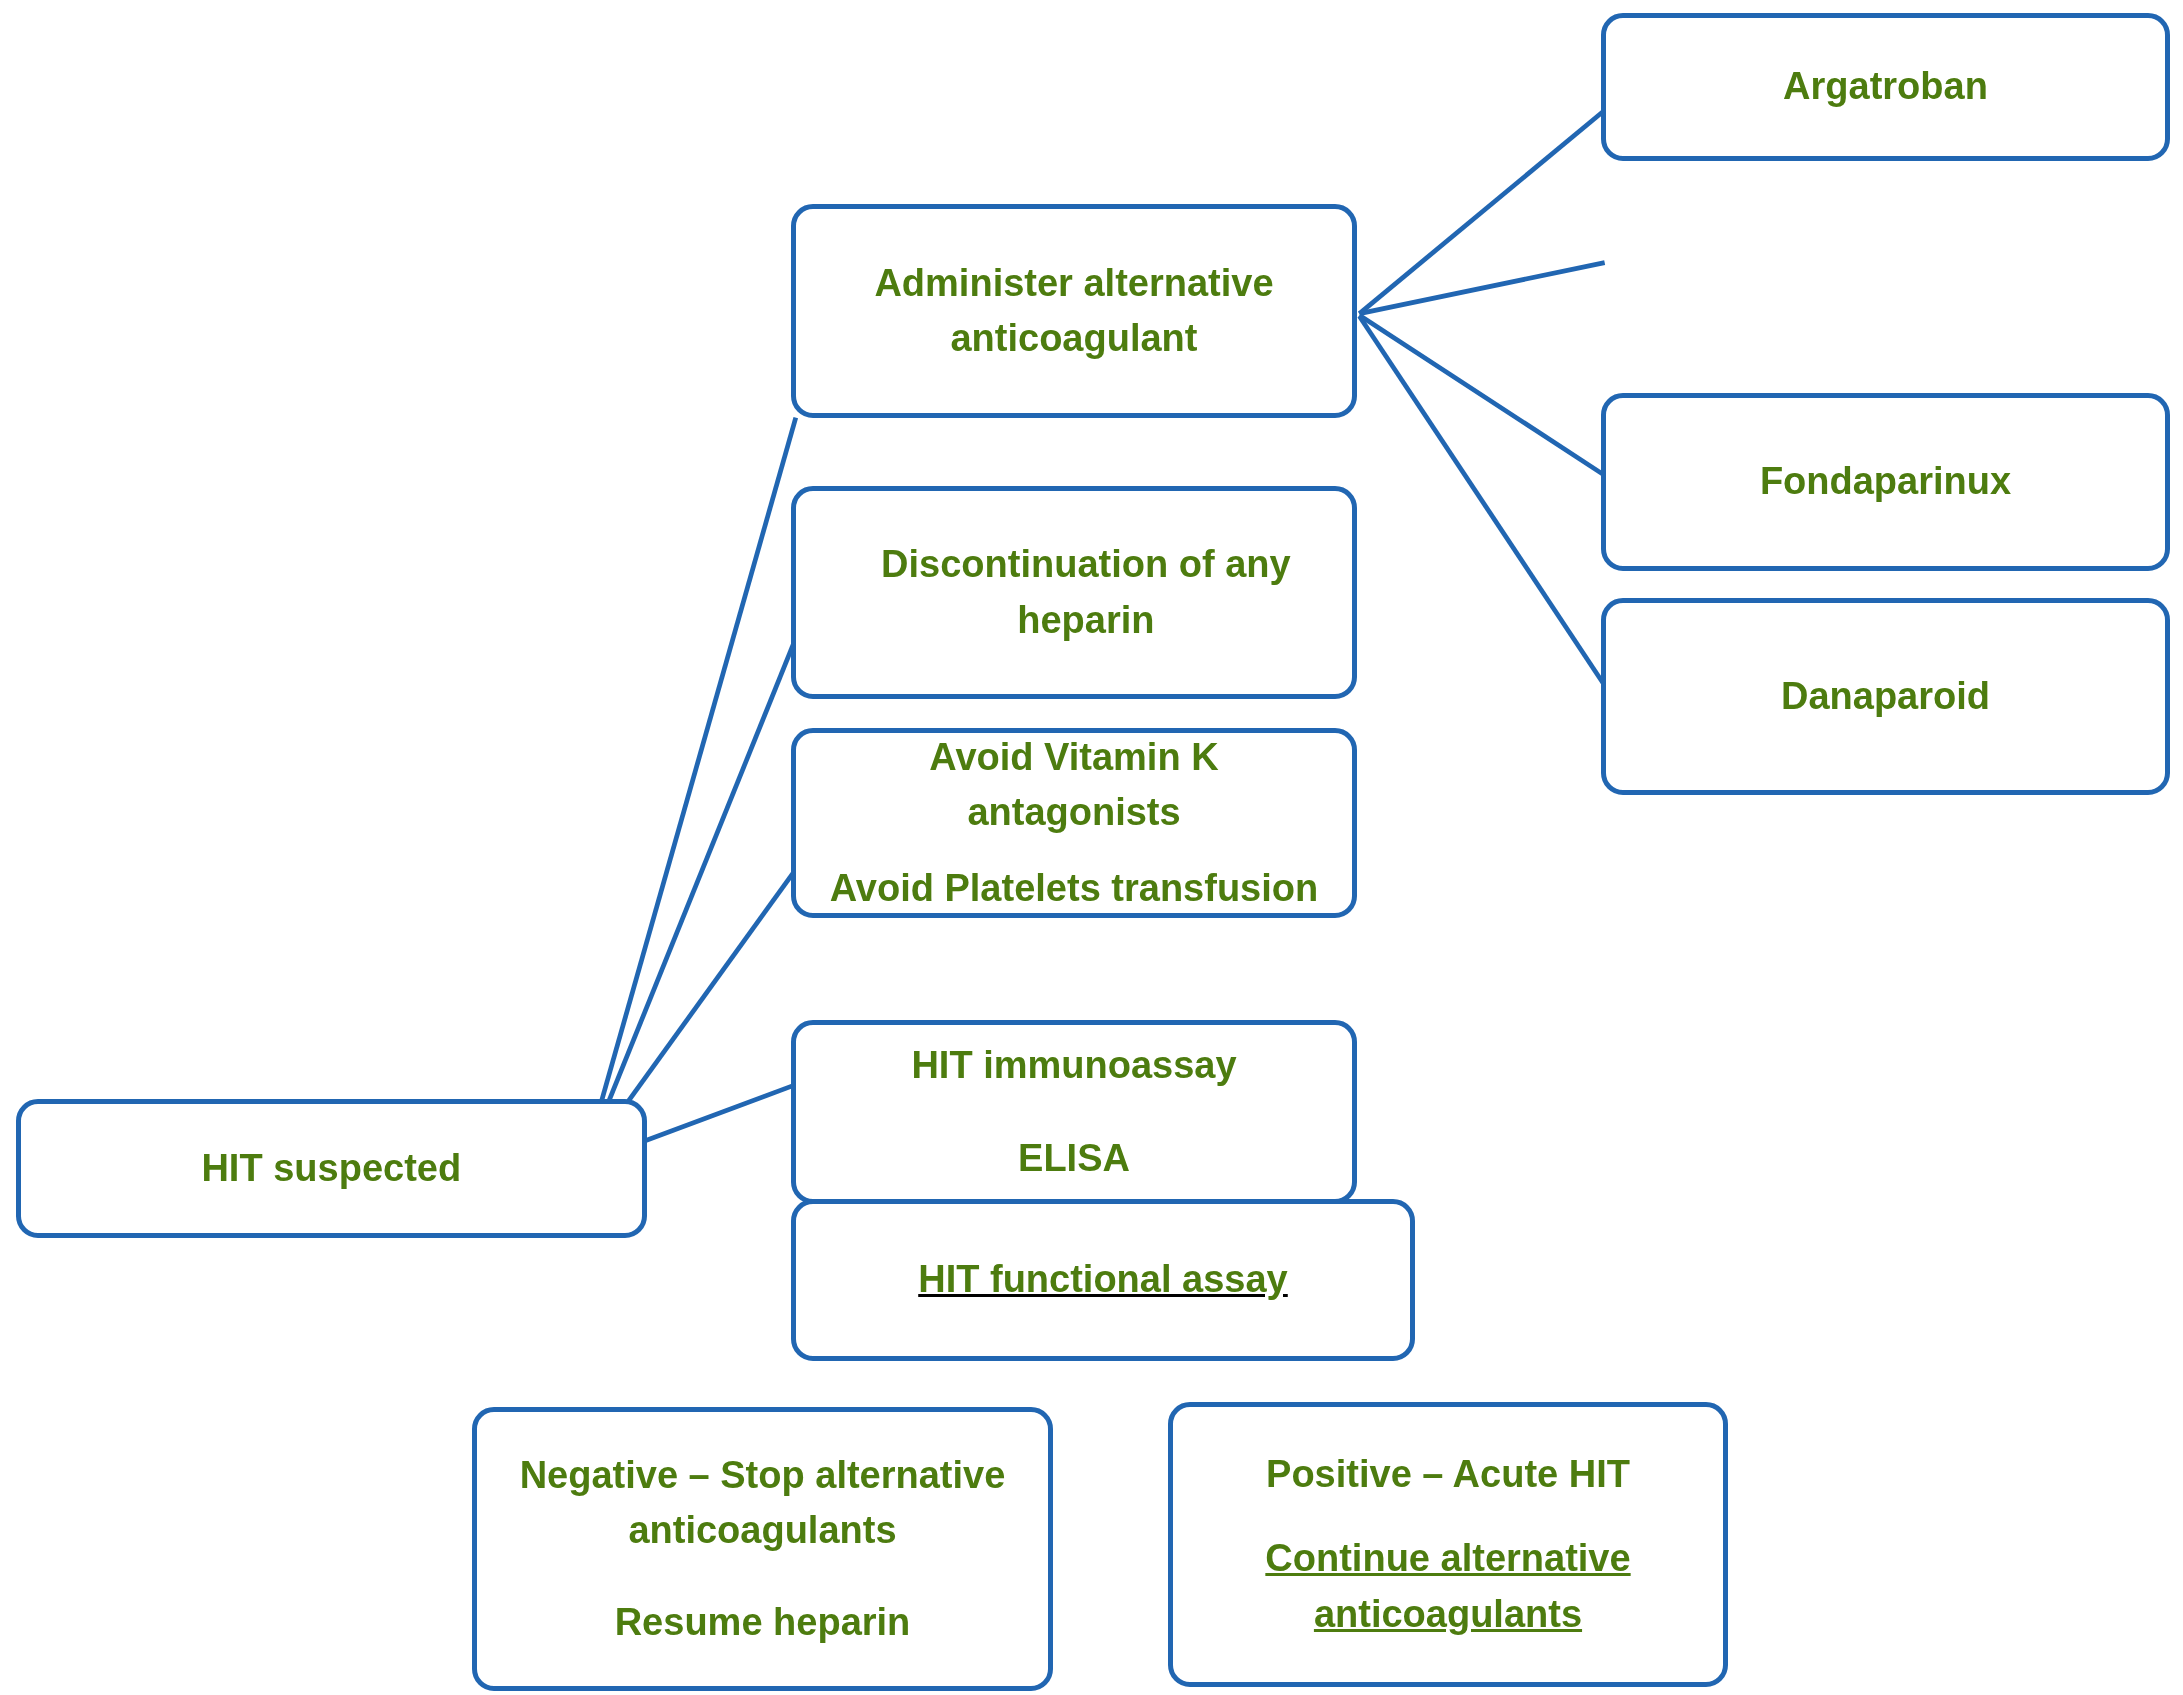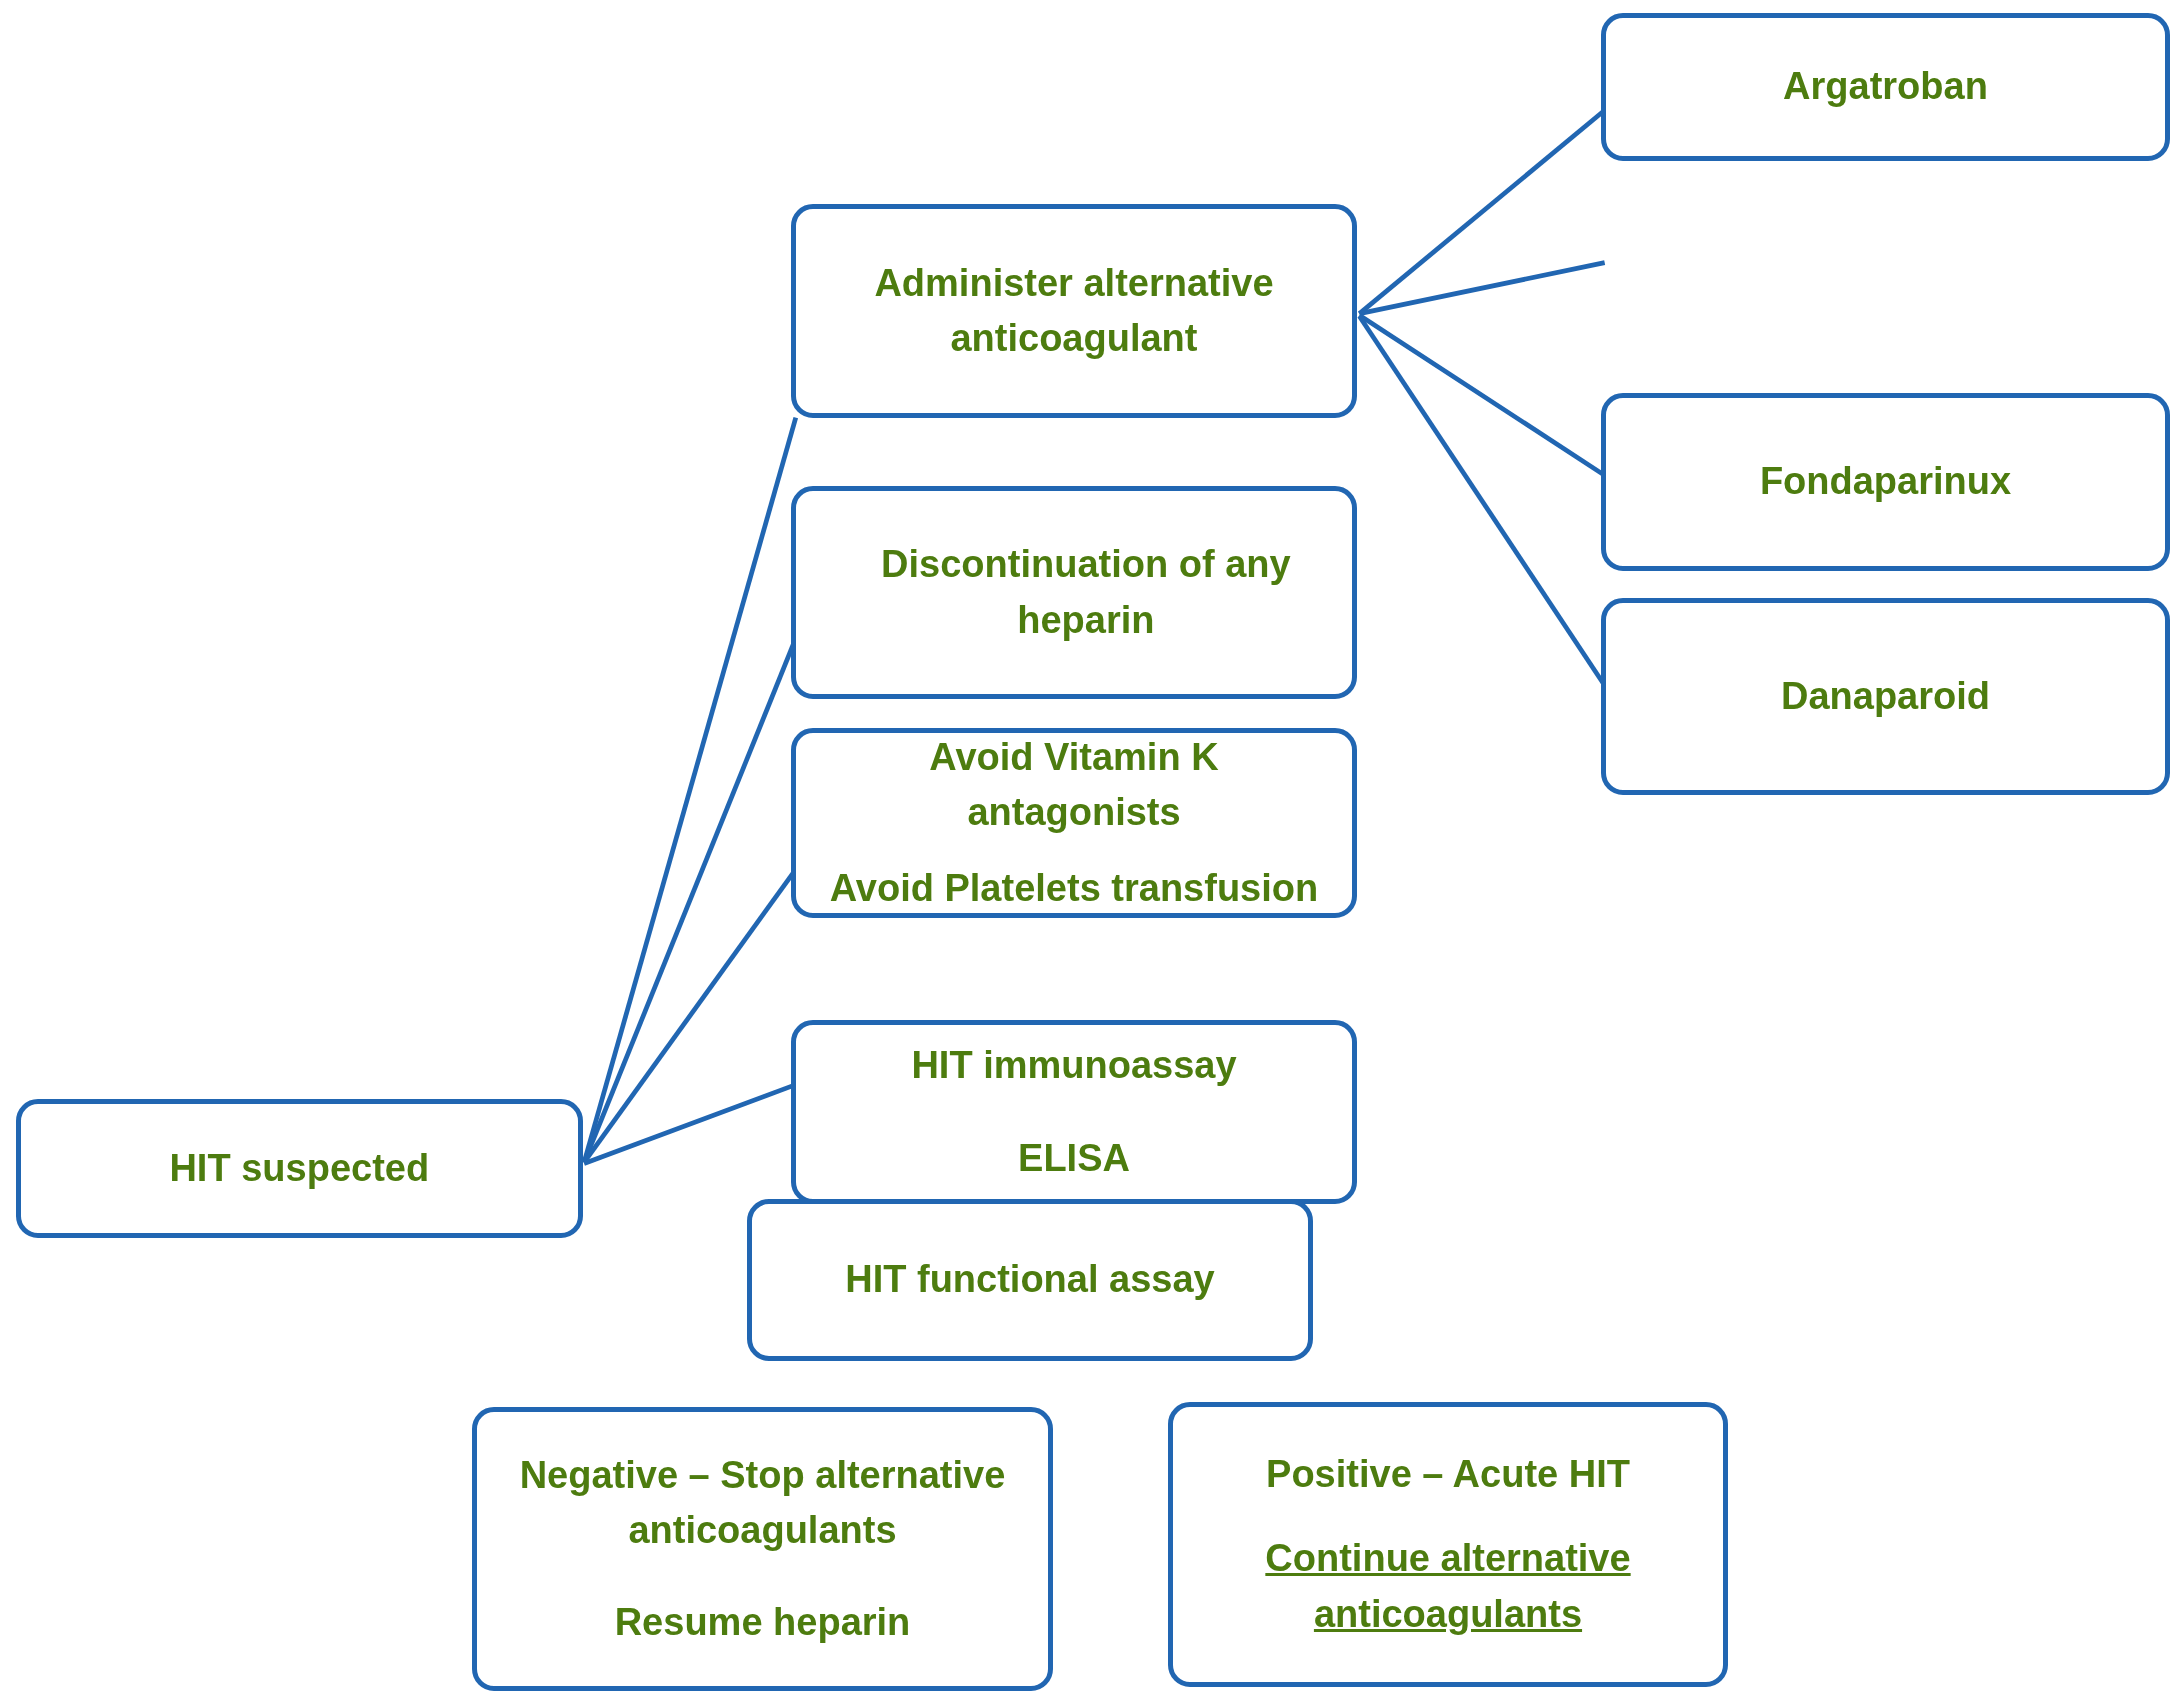--- a/index.html
+++ b/index.html
@@ -43,27 +43,27 @@
   .node .t {
     font-size: 38px;
     font-weight: 700;
     color: #4d7c0f;
     line-height: 1.45;
     white-space: pre-line;
   }
   .node .t + .t { margin-top: 37px; }
 
   
-  #n-hit-suspected  { left: 15.8px;   top: 1099px; width: 567px; height: 139px; }
+  #n-hit-suspected  { left: 15.8px;   top: 1099px; width: 631px; height: 139px; }
   #n-administer     { left: 791px; top: 204px;  width: 566px; height: 214px; }
   #n-discontinue    { left: 791px; top: 486px;  width: 566px; height: 213px; padding-left: 29px; }
   #n-avoid          { left: 791px; top: 728px; width: 566px; height: 190px; }
   #n-avoid .t + .t  { margin-top: 21px; }
   #n-immunoassay    { left: 791px; top: 979px; width: 566px; height: 184px; margin-top: 41px; }
-  #n-functional     { left: 747px; top: 1199px; width: 566px; height: 162px; }
+  #n-functional     { left: 791px; top: 1199px; width: 624px; height: 162px; text-decoration: underline; }
   #n-negative       { left: 472px;  top: 1407px; width: 581px; height: 284px; }
   #n-positive       { left: 1168px; top: 1402px; width: 560px; height: 285px; }
   #n-positive .t + .t { margin-top: 29px; text-decoration: underline; }
   #n-argatroban     { left: 1601px; top: 13px;   width: 569px; height: 148px; }
   #n-bivalirudin    { left: 1601px; top: 204px;  width: 569px; height: 146px; }
   #n-fondaparinux   { left: 1601px; top: 393px;  width: 569px; height: 178px; }
   #n-danaparoid     { left: 1601px; top: 598px; width: 569px; height: 197px; }
 </style>
 </head>
 <body>

